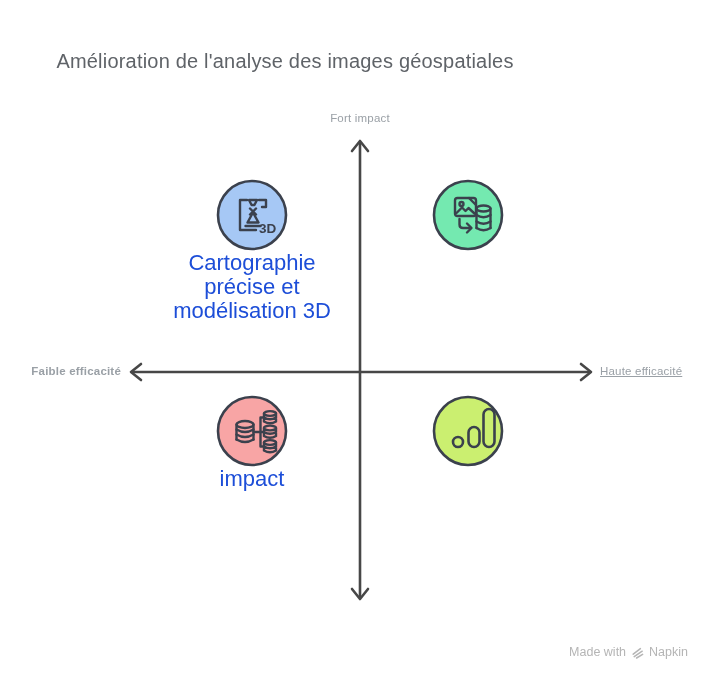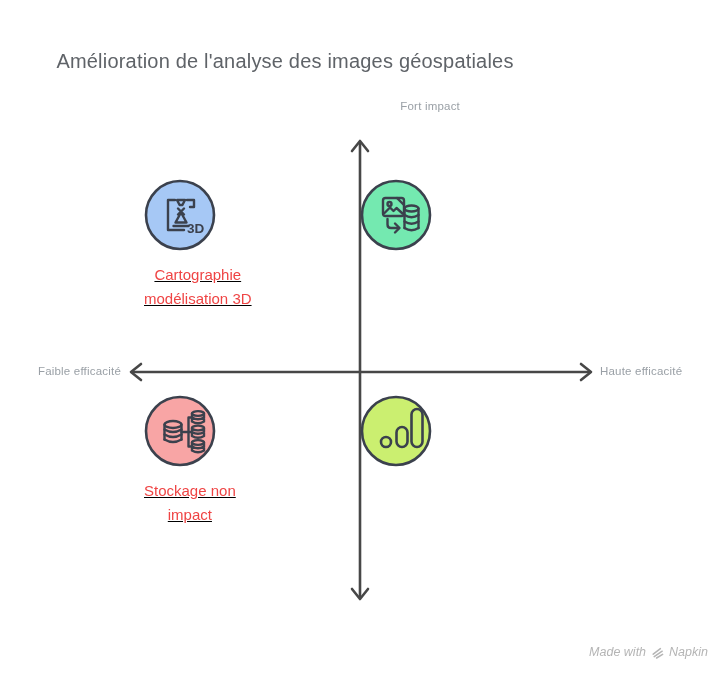--- a/index.html
+++ b/index.html
@@ -15,42 +15,41 @@
     position:absolute; top:50px; left:0; width:570px;
     text-align:center;
     font-size:20px; color:#5f6368; font-weight:400;
     letter-spacing:0.2px;
   }
   .axes { position:absolute; left:0; top:0; }
   .axis-label {
     position:absolute;
     font-size:11.5px; color:#9aa0a6; letter-spacing:0.2px;
   }
-  .axis-top    { left:260px; top:100px; width:200px; text-align:right; }
+  .axis-top    { left:260px; top:112px; width:200px; text-align:center; }
   .axis-bottom { left:260px; top:616px; width:200px; text-align:center; }
-  .axis-left   { left:0px;   top:365px; width:121px; text-align:right; }
-  .axis-right  { left:600px; top:365px; width:120px; text-align:left; }
+  .axis-left   { left:0px;   top:365px; width:121px; text-align:right;font-weight:bold; }
+  .axis-right  { left:600px; top:365px; width:120px; text-align:left;text-decoration:underline; }
   .quadrant {
     position:absolute; width:216px;
-    display:flex; flex-direction:column; align-items:flex-start;text-decoration:underline;
+    display:flex; flex-direction:column; align-items:center;
   }
   .q-tl { left:144px; top:179px; }
   .q-tr { left:360px; top:179px; }
   .q-bl { left:144px; top:395px; }
   .q-br { left:360px; top:395px; }
   .q-label {
-    margin-top:12px;
     text-align:center;
-    font-size:15px; line-height:24px; color:#ef4444;
+    font-size:22px; line-height:24px; color:#1d4ed8;
   }
   .q-label span { display:block; }
   .watermark {
-    position:absolute; top:645px; right:12px;
+    position:absolute; top:645px; right:32px;
     display:flex; align-items:center; gap:5px;
-    font-size:12.5px; color:#b5b5b5;font-style:italic;
+    font-size:12.5px; color:#b5b5b5;
   }
 </style>
 </head>
 <body>
 
 <div class="canvas">
 
   <div class="title">Amélioration de l'analyse des images géospatiales</div>
 
   <svg class="axes" width="720" height="684" viewBox="0 0 720 684">
@@ -76,20 +75,21 @@
         <path d="M43 21 H50 V28 H46"></path>
         <path d="M33 21 h8 l-2.6 5 h-2.8 z"></path>
         <path d="M34 29.5 L40 35.5 M40 29.5 L34 35.5"></path>
         <path d="M37 33.5 L42.5 43.5 H31.5 Z"></path>
         <path d="M29.5 47 H44.5"></path>
       </g>
       <text x="43" y="54" font-size="13.5" font-weight="700" fill="#3b414d" font-family="Liberation Sans, sans-serif">3D</text>
     </svg>
     <div class="q-label">
       <span>Cartographie</span>
+      <span>précise et</span>
       <span>modélisation 3D</span>
     </div>
   </div>
 
   <div class="quadrant q-tr">
     <svg width="72" height="72" viewBox="0 0 72 72">
       <circle cx="36" cy="36" r="34" stroke="#3b414d" stroke-width="2.6" fill="#74e9b0"></circle>
       <g stroke="#3b414d" stroke-width="2.4" fill="none" stroke-linecap="round" stroke-linejoin="round">
         <rect x="23" y="19" width="21" height="18" rx="2.5"></rect>
         <path d="M44 26 l-7 -7"></path>
@@ -118,21 +118,20 @@
         <path d="M37.5 37 H44.5 M44.5 22.5 V51.5 M44.5 22.5 H48 M44.5 37 H48 M44.5 51.5 H48"></path>
         <ellipse cx="54" cy="18.5" rx="6" ry="2.4"></ellipse>
         <path d="M48 18.5 V26.5 M60 18.5 V26.5 M48 26.5 q6 3.6 12 0 M48 22.5 q6 3.6 12 0"></path>
         <ellipse cx="54" cy="33" rx="6" ry="2.4"></ellipse>
         <path d="M48 33 V41 M60 33 V41 M48 41 q6 3.6 12 0 M48 37 q6 3.6 12 0"></path>
         <ellipse cx="54" cy="47.5" rx="6" ry="2.4"></ellipse>
         <path d="M48 47.5 V55.5 M60 47.5 V55.5 M48 55.5 q6 3.6 12 0 M48 51.5 q6 3.6 12 0"></path>
       </g>
     </svg>
     <div class="q-label">
-      <span>Stockage non</span>
       <span>impact</span>
     </div>
   </div>
 
   <div class="quadrant q-br">
     <svg width="72" height="72" viewBox="0 0 72 72">
       <circle cx="36" cy="36" r="34" stroke="#3b414d" stroke-width="2.6" fill="#cbef70"></circle>
       <g stroke="#3b414d" stroke-width="2.6" fill="none" stroke-linecap="round" stroke-linejoin="round">
         <circle cx="26" cy="47" r="5"></circle>
         <rect x="36.5" y="32" width="11" height="20" rx="5.5"></rect>

